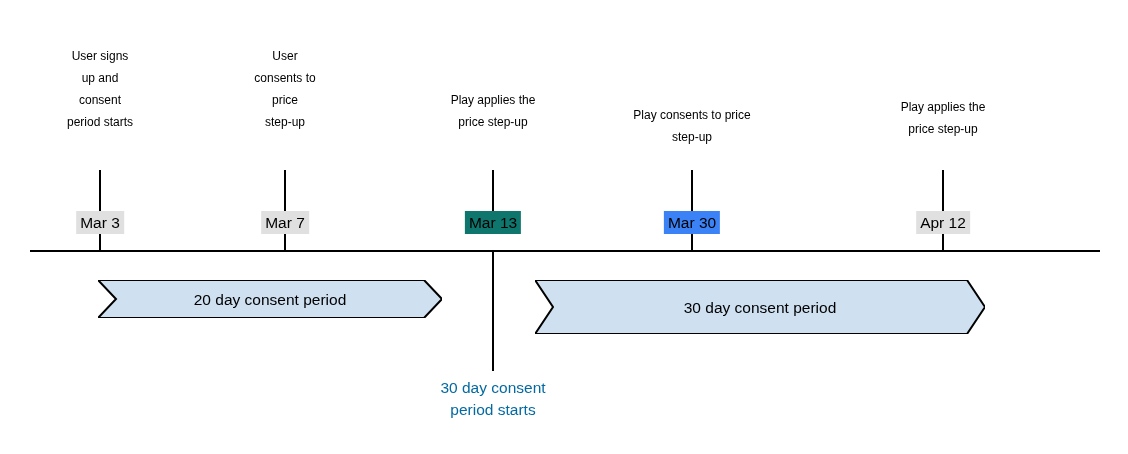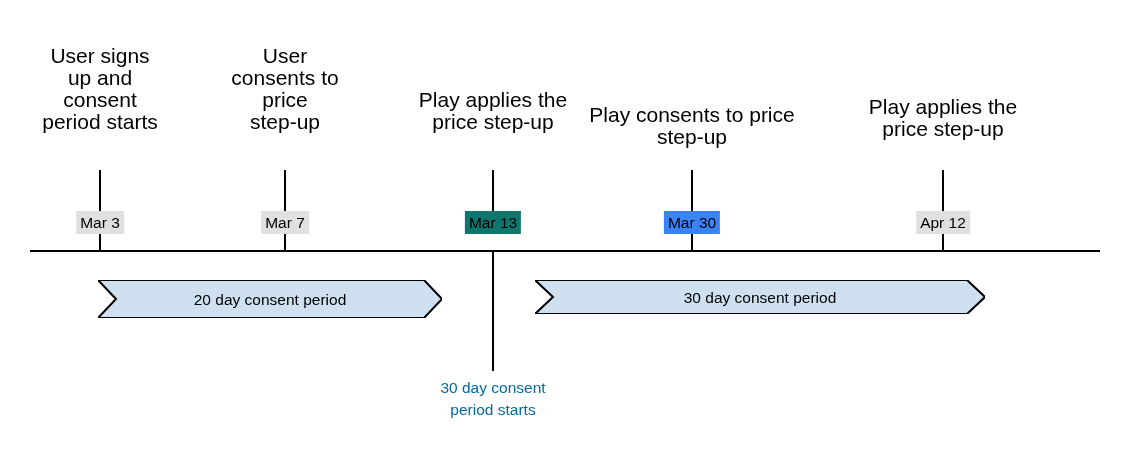--- a/index.html
+++ b/index.html
@@ -26,21 +26,21 @@
     left: 30px;
     top: 250px;
     width: 1070px;
     height: 0;
     border-top: 2px solid #000000;
   }
   .event-caption {
     position: absolute;
     transform: translateX(-50%);
     text-align: center;
-    font-size: 21px;
+    font-size: 12px;
     line-height: 22px;
     white-space: pre-line;
     color: #000000;
   }
   .event-tick {
     position: absolute;
     left: 0;
     transform: translateX(-50%);
     width: 0;
     border-left: 2px solid #000000;
@@ -143,21 +143,21 @@
       </div>
     </div>
 
   <div id="bands-layer">
       <div class="band" style="left: 98px; top: 280px; width: 344px; height: 38px; background: transparent;">
         <svg class="band-shape" viewBox="0 0 344 38" preserveAspectRatio="none">
           <polygon points="0,0 326,0 344,19 326,38 0,38 18,19" fill="#cfe0f1" stroke="#000000" stroke-width="2" vector-effect="non-scaling-stroke" stroke-linejoin="miter"></polygon>
         </svg>
         <span class="band-label">20 day consent period</span>
       </div>
-      <div class="band" style="left: 535px; top: 280px; width: 450px; height: 34px; background: transparent;">
+      <div class="band" style="left: 535px; top: 280px; width: 450px; height: 54px; background: transparent;">
         <svg class="band-shape" viewBox="0 0 450 38" preserveAspectRatio="none">
           <polygon points="0,0 432,0 450,19 432,38 0,38 18,19" fill="#cfe0f1" stroke="#000000" stroke-width="2" vector-effect="non-scaling-stroke" stroke-linejoin="miter"></polygon>
         </svg>
         <span class="band-label">30 day consent period</span>
       </div>
     </div>
 
   <div id="annotations-layer">
       <div>
         <div class="annotation-stem" style="left: 493px; top: 250px; height: 121px;"></div>

